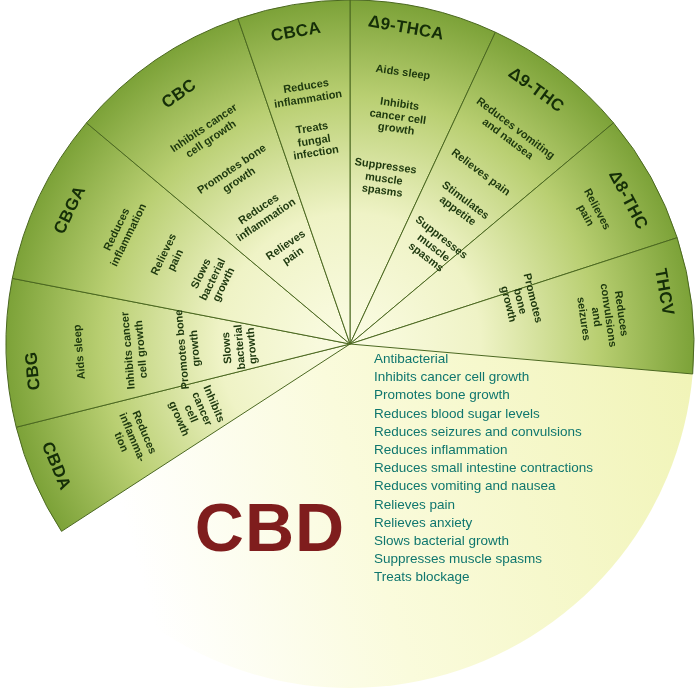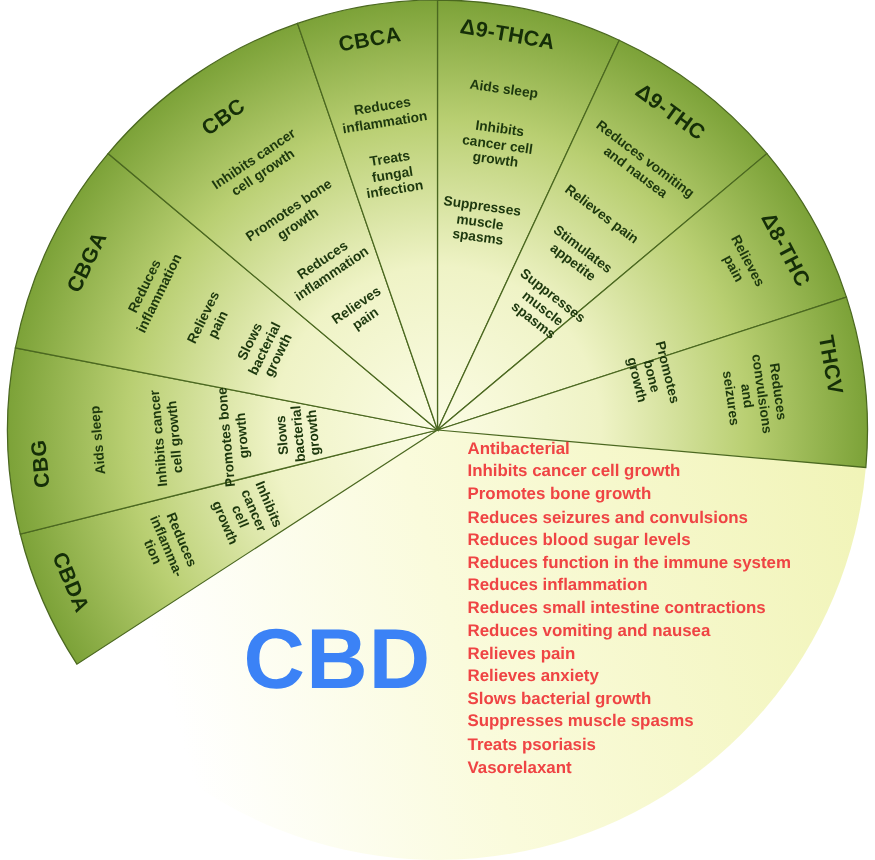--- a/index.html
+++ b/index.html
@@ -26,29 +26,29 @@
     color:#1d380e;
     text-align:center;
     white-space:pre-line;
   }
   .cbd-title{
     position:absolute;
     left:270px;top:527px;
     transform:translate(-50%,-50%);
     font-size:68px;
     font-weight:700;
-    color:#3b82f6;
+    color:#7f1d1d;
     letter-spacing:1px;
   }
   .cbd-list{
     position:absolute;
     left:374px;top:350px;
-    color:#ef4444;
+    color:#0f766e;
     font-size:13.5px;
-    font-weight:700;
+    font-weight:400;
   }
   .cbd-item{
     line-height:18.2px;
     white-space:nowrap;
   }
 </style>
 </head>
 <body>
 
 <div class="stage">
@@ -157,27 +157,25 @@
   <div class="eff" style="left:307px;top:92px;transform:translate(-50%,-50%) rotate(-9deg)">Reduces
 inflammation</div>
   <div class="eff" style="left:314px;top:140px;transform:translate(-50%,-50%) rotate(-9deg)">Treats
 fungal
 infection</div>
 
   <div class="cbd-list">
     <div class="cbd-item">Antibacterial</div>
     <div class="cbd-item">Inhibits cancer cell growth</div>
     <div class="cbd-item">Promotes bone growth</div>
+    <div class="cbd-item">Reduces blood sugar levels</div>
     <div class="cbd-item">Reduces seizures and convulsions</div>
-    <div class="cbd-item">Reduces blood sugar levels</div>
-    <div class="cbd-item">Reduces function in the immune system</div>
     <div class="cbd-item">Reduces inflammation</div>
     <div class="cbd-item">Reduces small intestine contractions</div>
     <div class="cbd-item">Reduces vomiting and nausea</div>
     <div class="cbd-item">Relieves pain</div>
     <div class="cbd-item">Relieves anxiety</div>
     <div class="cbd-item">Slows bacterial growth</div>
     <div class="cbd-item">Suppresses muscle spasms</div>
-    <div class="cbd-item">Treats psoriasis</div>
-    <div class="cbd-item">Vasorelaxant</div>
+    <div class="cbd-item">Treats blockage</div>
   </div>
 
 </div>
 
 </body></html>

